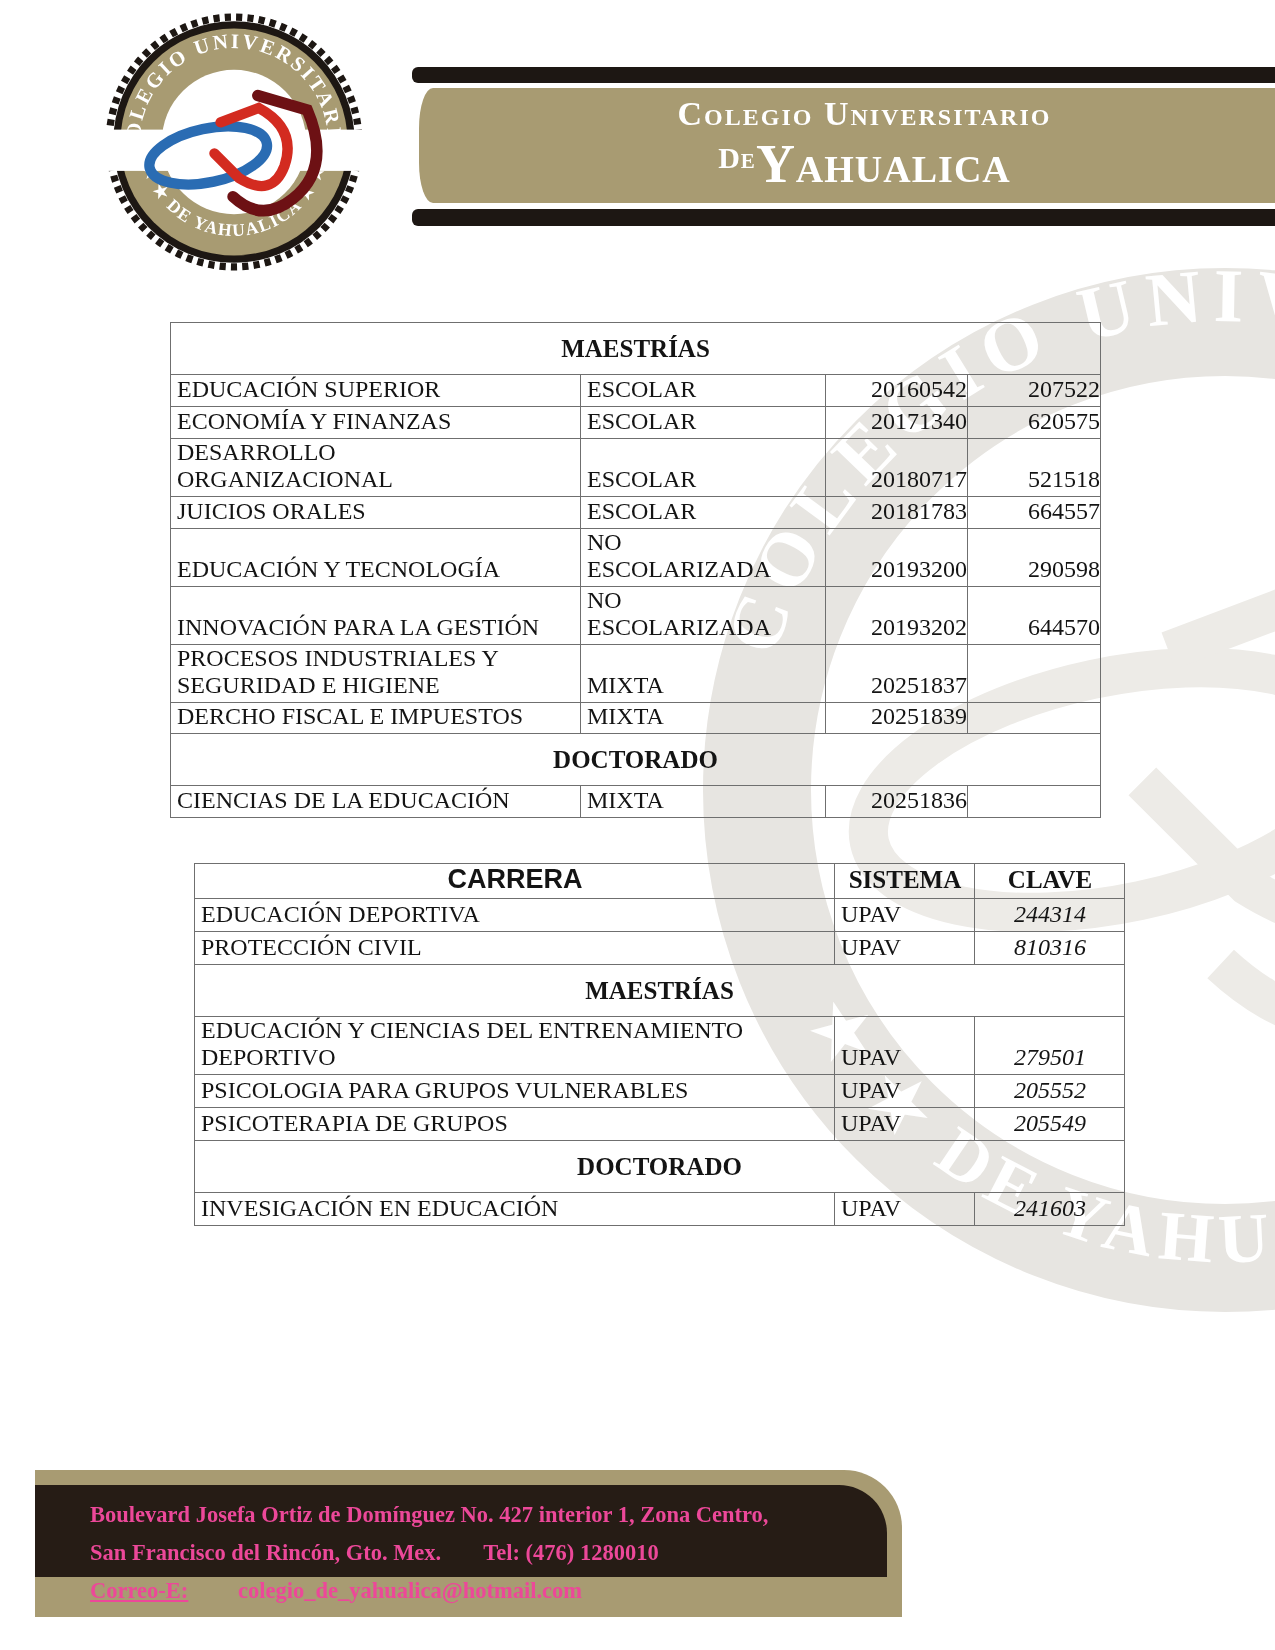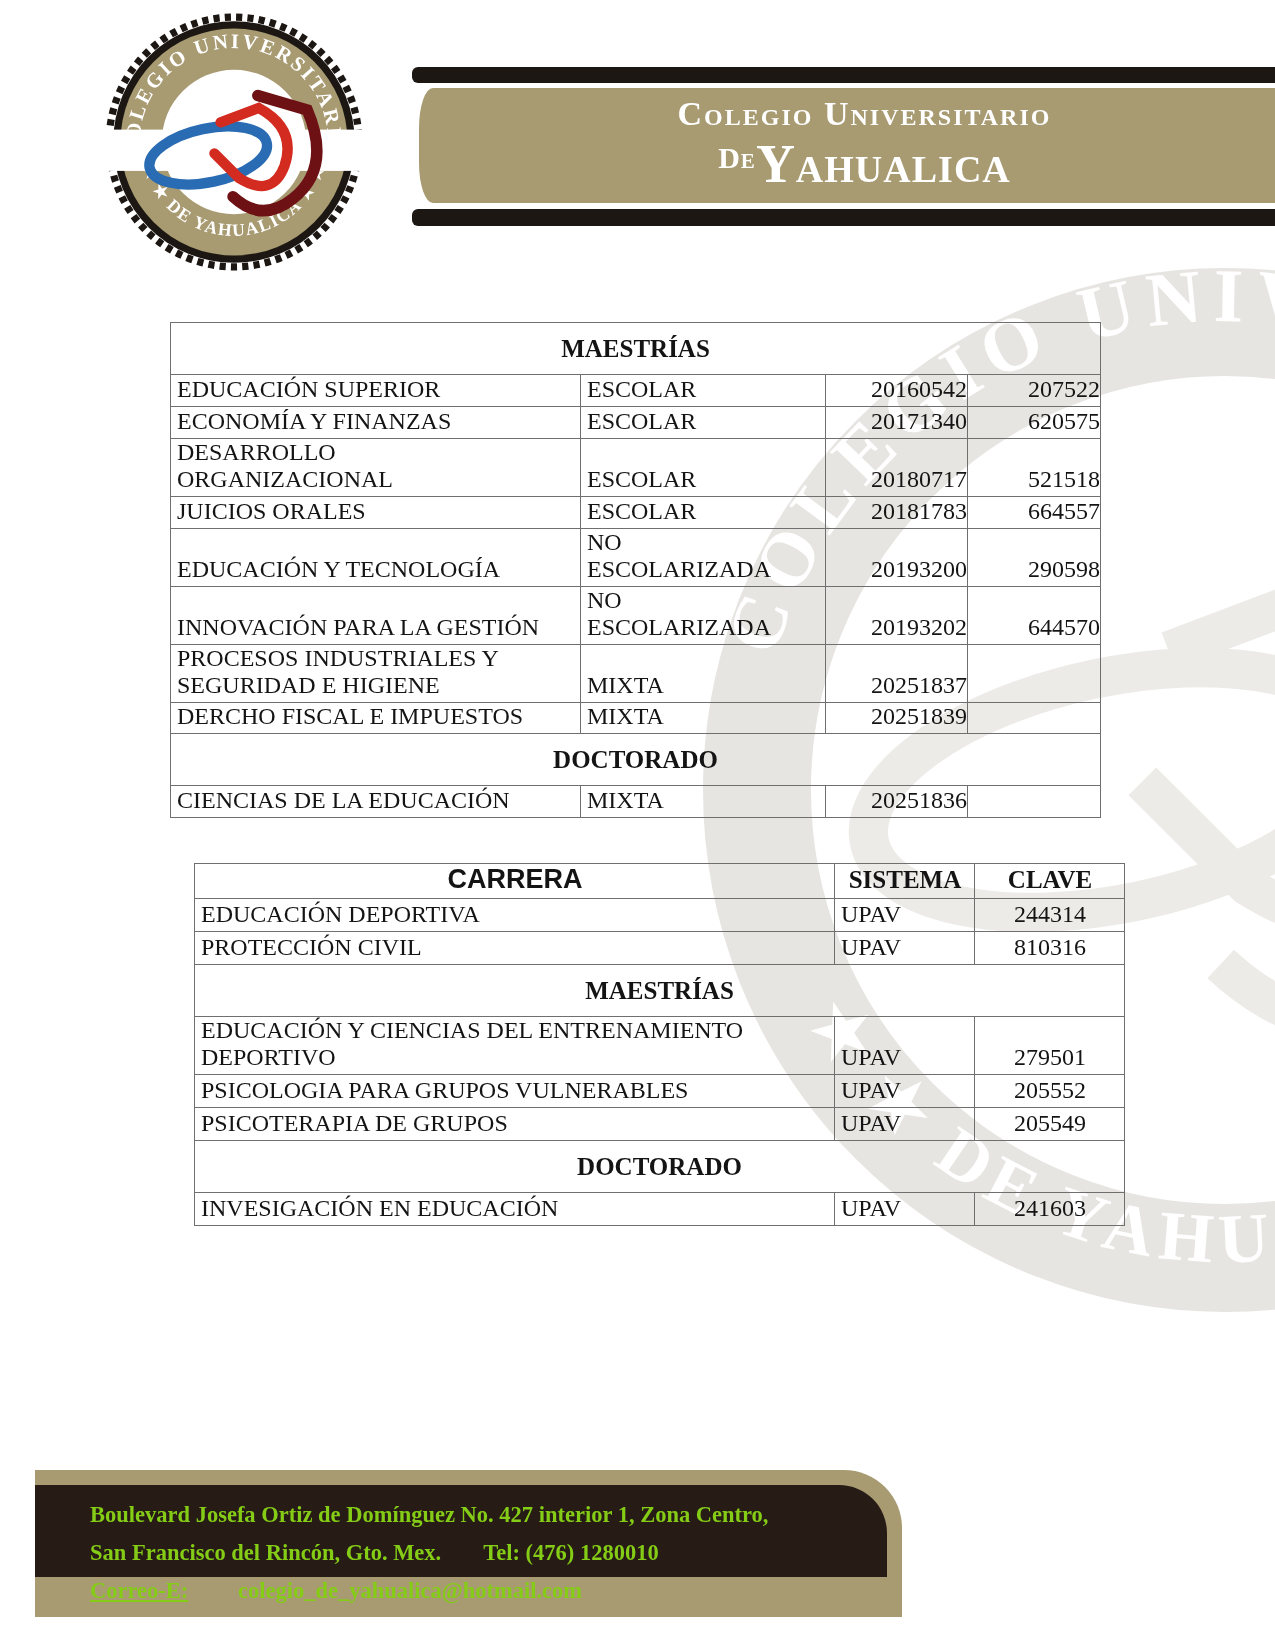--- a/index.html
+++ b/index.html
@@ -27,30 +27,30 @@
   
   #seal{left:70px;top:13px;width:258px;height:258px;z-index:3;}
   
   table{border-collapse:collapse;table-layout:fixed;background:transparent;z-index:2;position:absolute;}
   #table1{left:170px;top:322px;width:930px;}
   #table2{left:170px;top:863px;width:930px;margin-left:24px;}
   td{border:1.5px solid var(--border-gray);vertical-align:bottom;
      font-size:24px;line-height:27px;padding:0 5px 3px 6px;overflow:hidden;}
   td.sect{font-weight:bold;text-align:center;vertical-align:middle;font-size:25px;padding:12px;}
   td.num{text-align:right;padding-right:0;}
-  td.ctr{text-align:center;}
+  td.ctr{text-align:center;font-style:italic;}
   td.pre{white-space:pre-line;}
   #table2 td.carrera-h{font-family:"Liberation Sans", sans-serif;font-weight:bold;
      font-size:27px;text-align:center;vertical-align:middle;}
   #table2 td.small-h{font-weight:bold;font-size:25px;text-align:center;vertical-align:middle;}
   
   #footer-tan{left:0;top:1470px;width:867px;height:147px;background:var(--tan);
               border-top-right-radius:58px;z-index:1;}
   #footer-dark{left:0;top:1485px;width:852px;height:92px;background:var(--dark-brown);
-               border-top-right-radius:48px;z-index:2;color:#84cc16;
+               border-top-right-radius:48px;z-index:2;color:#ec4899;
                font-weight:bold;font-size:22.5px;}
   #footer-dark .lines{padding:11px 0 0 55px;line-height:38px;}
   #footer-dark .tel{display:inline-block;margin-left:42px;}
   #footer-dark .correo-label{display:inline-block;width:148px;text-decoration:underline;}
 </style>
 </head>
 <body>
 
 <div class="abs" id="watermark">
   <svg width="1275" height="1650" viewBox="0 0 1275 1650">

